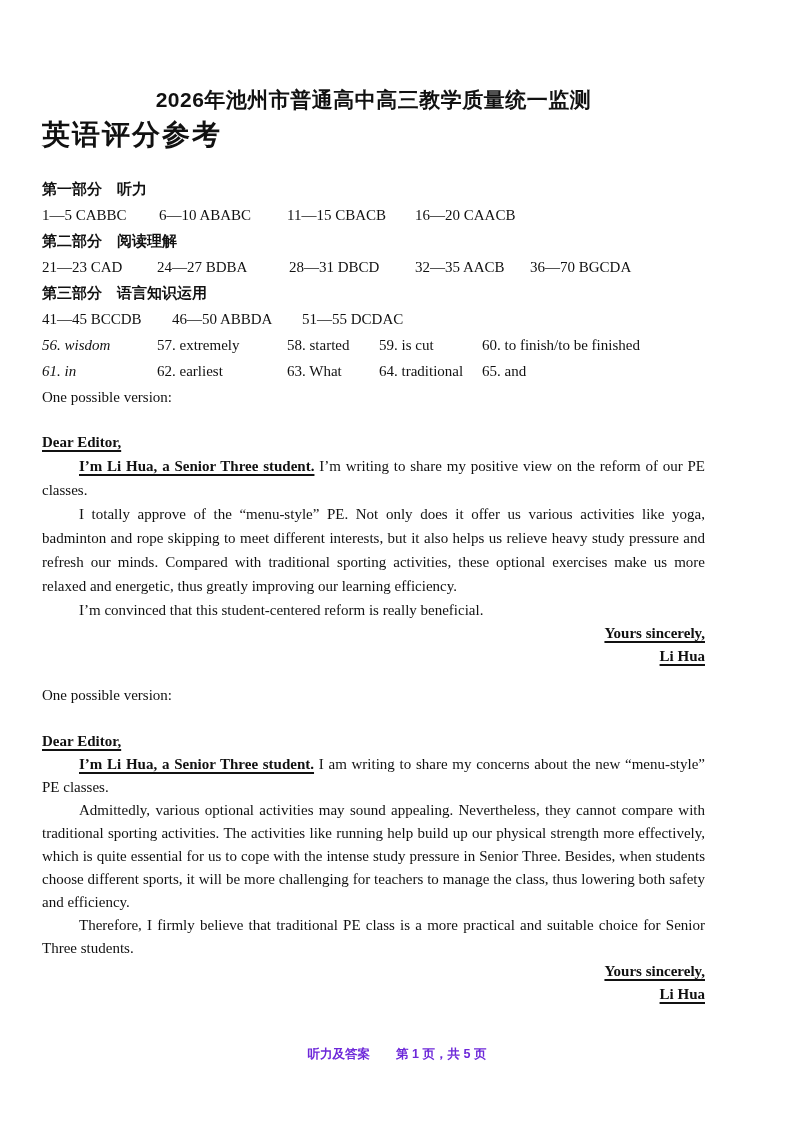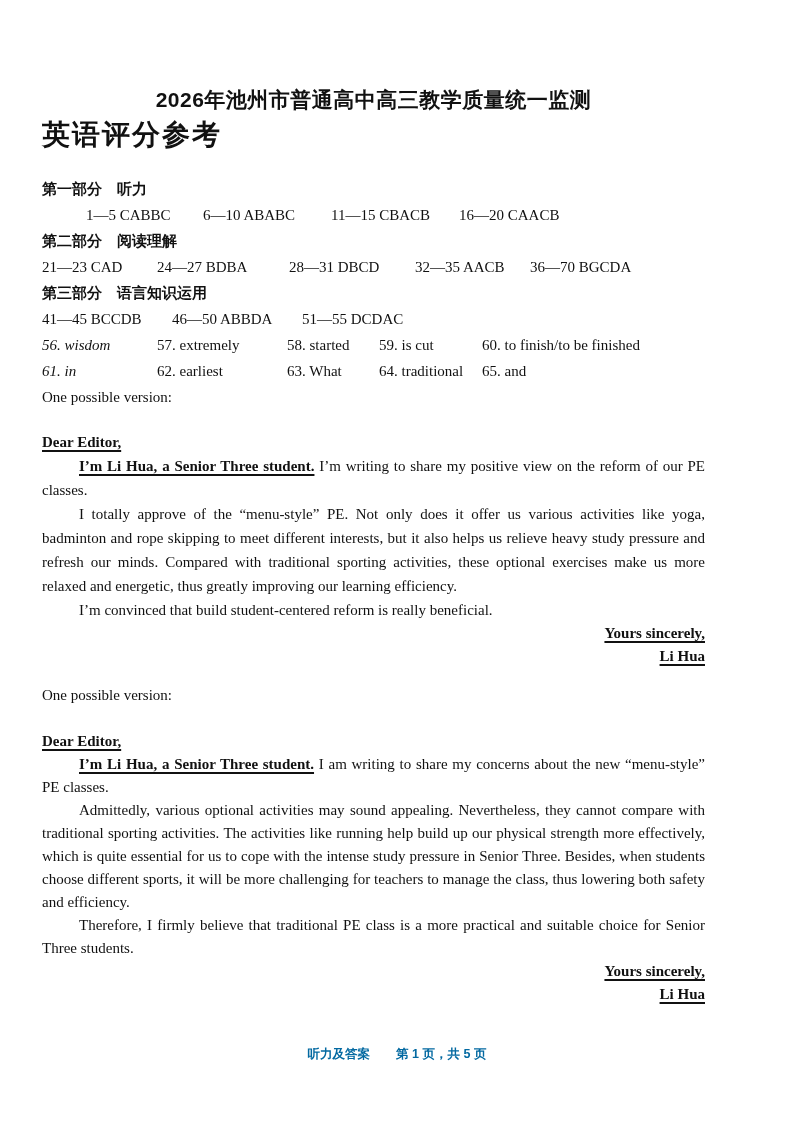--- a/index.html
+++ b/index.html
@@ -39,21 +39,21 @@
     font-family: "Liberation Sans", sans-serif;
     font-weight: bold;
     font-size: 15px;
   }
   .row, .version {
     font-family: "Liberation Serif", serif;
     font-size: 15px;
   }
   .row { display: flex; }
   .row > span { flex: 0 0 auto; }
-  .r-listen > span:nth-child(1) { width: 117px; margin-left: 44px; }
+  .r-listen > span:nth-child(1) { width: 117px; }
   .r-listen > span:nth-child(2) { width: 128px; }
   .r-listen > span:nth-child(3) { width: 128px; }
   .r-read   > span:nth-child(1) { width: 115px; }
   .r-read   > span:nth-child(2) { width: 132px; }
   .r-read   > span:nth-child(3) { width: 126px; }
   .r-read   > span:nth-child(4) { width: 115px; }
   .r-cloze  > span:nth-child(1) { width: 130px; }
   .r-cloze  > span:nth-child(2) { width: 130px; }
   .r-gram   > span:nth-child(1) { width: 115px; font-style: italic; }
   .r-gram   > span:nth-child(2) { width: 130px; }
@@ -78,21 +78,21 @@
     position: absolute;
     top: 1046px;
     left: 0;
     width: 100%;
     display: flex;
     justify-content: center;
     gap: 26px;
     font-family: "Liberation Sans", sans-serif;
     font-weight: bold;
     font-size: 12.5px;
-    color: #0369a1;
+    color: #6d28d9;
   }
 </style>
 </head>
 <body>
 
 <div class="page">
 
   <h1 class="title">2026年池州市普通高中高三教学质量统一监测</h1>
   <h2 class="subtitle">英语评分参考</h2>
 
@@ -136,21 +136,21 @@
       <span>65. and</span>
     </p>
 
     <p class="version">One possible version:</p>
   </div>
 
   <div class="letter letter1">
     <p class="salutation bu">Dear Editor,</p>
     <p class="para"><span class="bu">I’m Li Hua, a Senior Three student.</span><span> I’m writing to share my positive view on the reform of our PE classes.</span></p>
     <p class="para">I totally approve of the “menu-style” PE. Not only does it offer us various activities like yoga, badminton and rope skipping to meet different interests, but it also helps us relieve heavy study pressure and refresh our minds. Compared with traditional sporting activities, these optional exercises make us more relaxed and energetic, thus greatly improving our learning efficiency.</p>
-    <p class="para">I’m convinced that build student-centered reform is really beneficial.</p>
+    <p class="para">I’m convinced that this student-centered reform is really beneficial.</p>
     <p class="closing bu">Yours sincerely,</p>
     <p class="signature bu">Li Hua</p>
   </div>
 
   <p class="version version2">One possible version:</p>
 
   <div class="letter letter2">
     <p class="salutation bu">Dear Editor,</p>
     <p class="para"><span class="bu">I’m Li Hua, a Senior Three student.</span><span> I am writing to share my concerns about the new “menu-style” PE classes.</span></p>
     <p class="para">Admittedly, various optional activities may sound appealing. Nevertheless, they cannot compare with traditional sporting activities. The activities like running help build up our physical strength more effectively, which is quite essential for us to cope with the intense study pressure in Senior Three. Besides, when students choose different sports, it will be more challenging for teachers to manage the class, thus lowering both safety and efficiency.</p>

